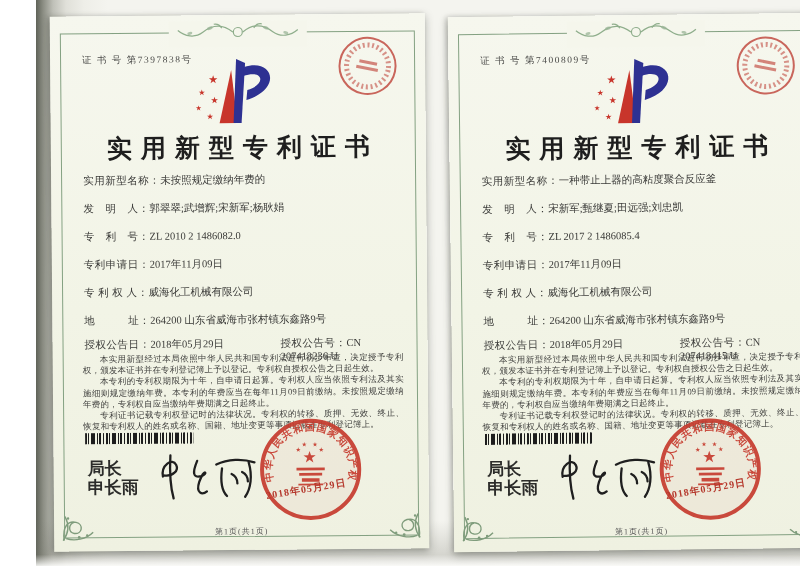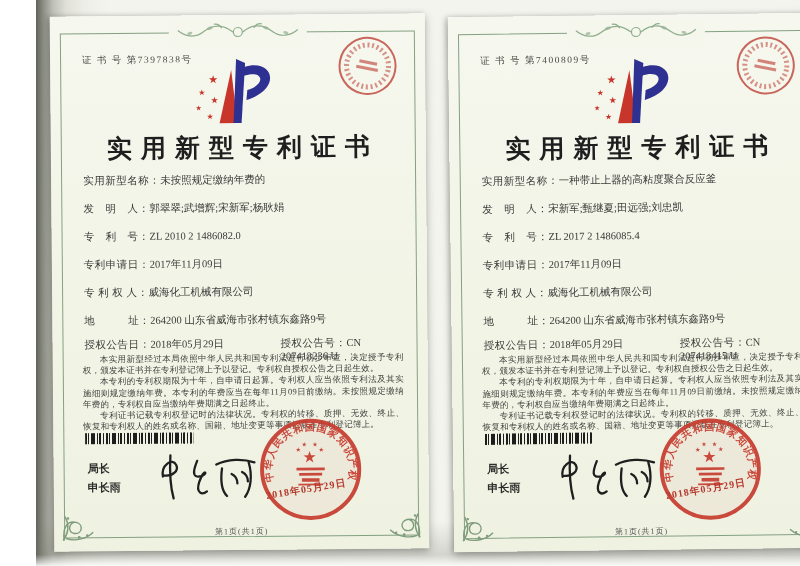--- a/index.html
+++ b/index.html
@@ -31,21 +31,21 @@
   .fld{height:28px;white-space:pre;}
   .lbl{letter-spacing:.5px;}
   .grant{position:absolute;left:32px;right:26px;top:322px;font-size:10.5px;color:#3b3b39;}
   .grant .gno{position:absolute;left:196px;top:0;}
   .paras{position:absolute;left:30px;right:24px;top:338px;font-size:8.5px;line-height:1.32;color:#3f3f3d;text-align:justify;letter-spacing:.2px;}
   .paras p{margin:0;text-indent:2em;}
   .barcode{position:absolute;left:32px;top:417px;width:108px;height:11px;
     background-image:
       repeating-linear-gradient(90deg,#1d1d1d 0 1px,transparent 1px 3px),
       repeating-linear-gradient(90deg,#1d1d1d 0 2px,transparent 2px 7px);}
-  .officer{position:absolute;left:34px;top:443px;font-size:11px;font-weight:700;color:#2c2c2a;line-height:19px;font-family:"Liberation Sans","DejaVu Sans",sans-serif;}
+  .officer{position:absolute;left:34px;top:443px;font-size:17px;font-weight:700;color:#2c2c2a;line-height:19px;font-family:"Liberation Sans","DejaVu Sans",sans-serif;}
   .sig{position:absolute;left:94px;top:428px;}
   .seal{position:absolute;left:204px;top:402px;z-index:3;opacity:.92;}
   .seal-date{position:absolute;left:212px;top:468px;z-index:4;font-size:10px;font-weight:700;color:#b5382c;transform:rotate(-9deg);letter-spacing:1px;white-space:nowrap;}
   .pfooter{position:absolute;left:0;right:0;top:511px;text-align:center;font-size:8px;color:#555;letter-spacing:1px;}
   .sealtxt{font-size:11.5px;font-weight:700;letter-spacing:1.2px;fill:#c63b2e;}
 </style>
 </head>
 <body>
 
 <div class="photo">

